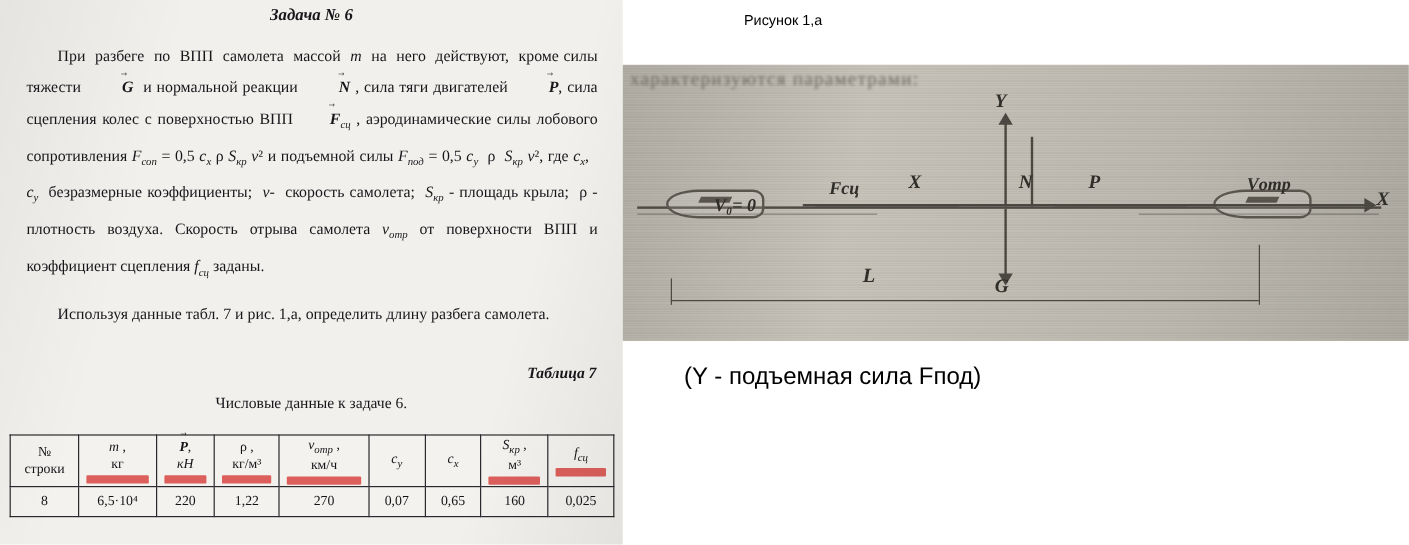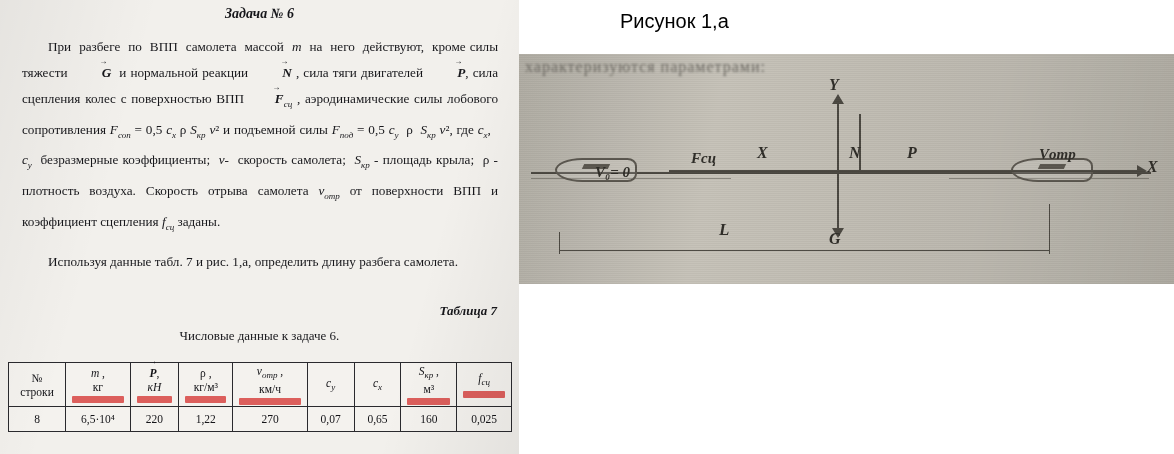--- a/index.html
+++ b/index.html
@@ -110,21 +110,21 @@
     opacity: 0.92;
     margin: 2px 4px 0 4px;
     border-radius: 1px;
   }
   .cellwrap { position: relative; }
 
   
   #fig-caption {
     position: absolute;
     left: 620px; top: 10px;
-    font-size: 20px;
+    font-size: 12px;
     color: #000;
     font-family: "Liberation Sans", sans-serif;
   }
 
   
   #fig-photo {
     position: absolute;
     left: 519px; top: 54px;
     width: 655px; height: 230px;
     background: #b9b5ac;
@@ -302,13 +302,14 @@
 
   <div class="ln hline" style="left:40px; top:196px; width:490px; height:1px;"></div>
   <div class="ln vline" style="left:40px; top:178px; height:22px; width:1px;"></div>
   <div class="ln vline" style="left:530px; top:150px; height:50px; width:1px;"></div>
   <span class="lbl" style="left:200px; top:166px; font-size:17px;">L</span>
 
   <div class="grain"></div>
 </div>
 
 <div id="notes">
+  <div>(Y - подъемная сила Fпод)</div>
 </div>
 
 </body></html>

